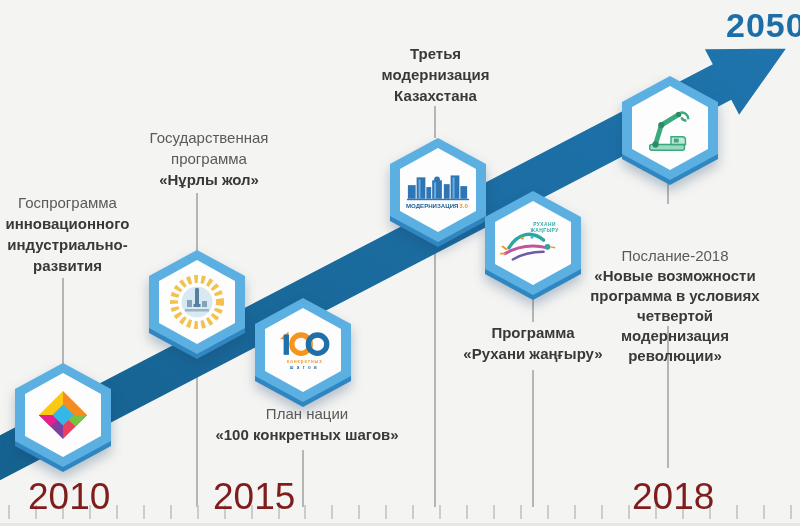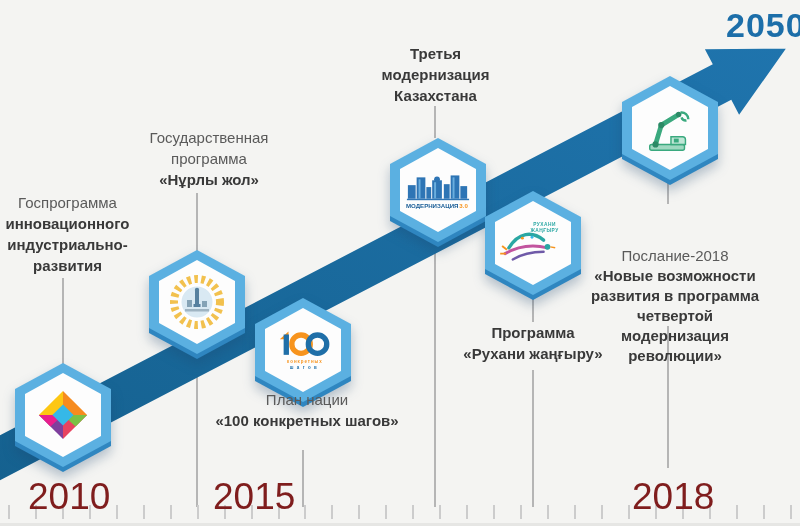--- a/index.html
+++ b/index.html
@@ -194,32 +194,32 @@
 
   <div class="lbl" style="left:363px;top:43px;width:145px;">
     <div class="b">Третья</div>
     <div class="b">модернизация</div>
     <div class="b">Казахстана</div>
   </div>
 
   <div class="lbl tight" style="left:572px;top:202px;width:206px;margin-top:44px;">
     <div class="r">Послание-2018</div>
     <div class="b">«Новые возможности</div>
-    <div class="b">развития в программа</div>
+    <div class="b">программа в условиях</div>
     <div class="b">четвертой</div>
     <div class="b">модернизация</div>
     <div class="b">революции»</div>
   </div>
 
   <div class="lbl" style="left:438px;top:322px;width:190px;">
     <div class="b">Программа</div>
     <div class="b">«Рухани жаңғыру»</div>
   </div>
 
-  <div class="lbl" style="left:196px;top:389px;width:222px;">
+  <div class="lbl" style="left:196px;top:403px;width:222px;">
     <div class="r">План нации</div>
     <div class="b">«100 конкретных шагов»</div>
   </div>
 
   <div class="year" style="left:28px;">2010</div>
   <div class="year" style="left:213px;">2015</div>
   <div class="year" style="left:632px;">2018</div>
 
   <div class="ticks">
       <div class="tick"></div>

